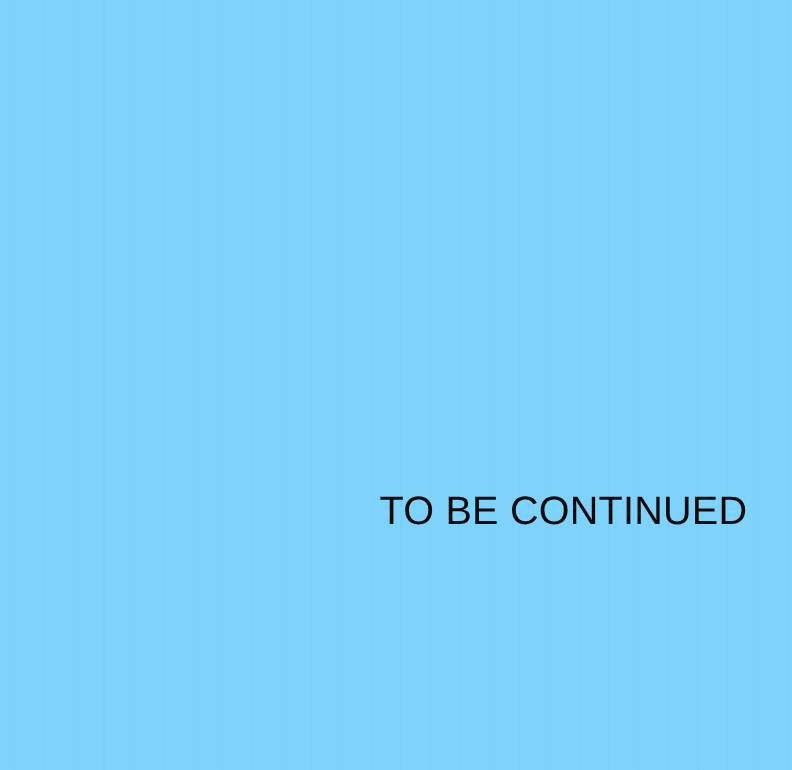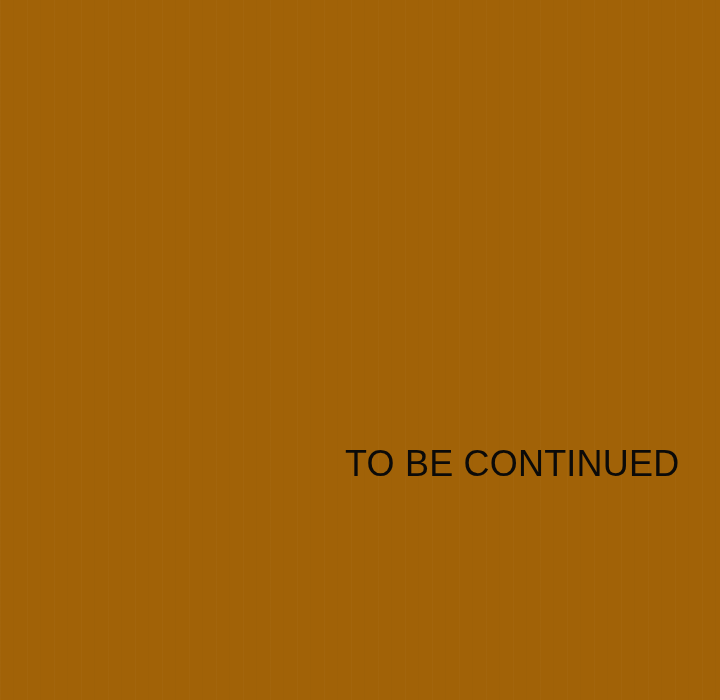--- a/index.html
+++ b/index.html
@@ -14,21 +14,21 @@
     overflow: hidden;
     font-family: "Liberation Sans", sans-serif;
   }
 
   
   .card {
     position: relative;
     width: 720px;
     height: 700px;
     box-sizing: border-box;
-    background-color: #a16207;
+    background-color: #7dd3fc;
     overflow: hidden;
   }
 
   
   .card__texture {
     position: absolute;
     inset: 0;
     pointer-events: none;
     background-image: repeating-linear-gradient(
       90deg,

